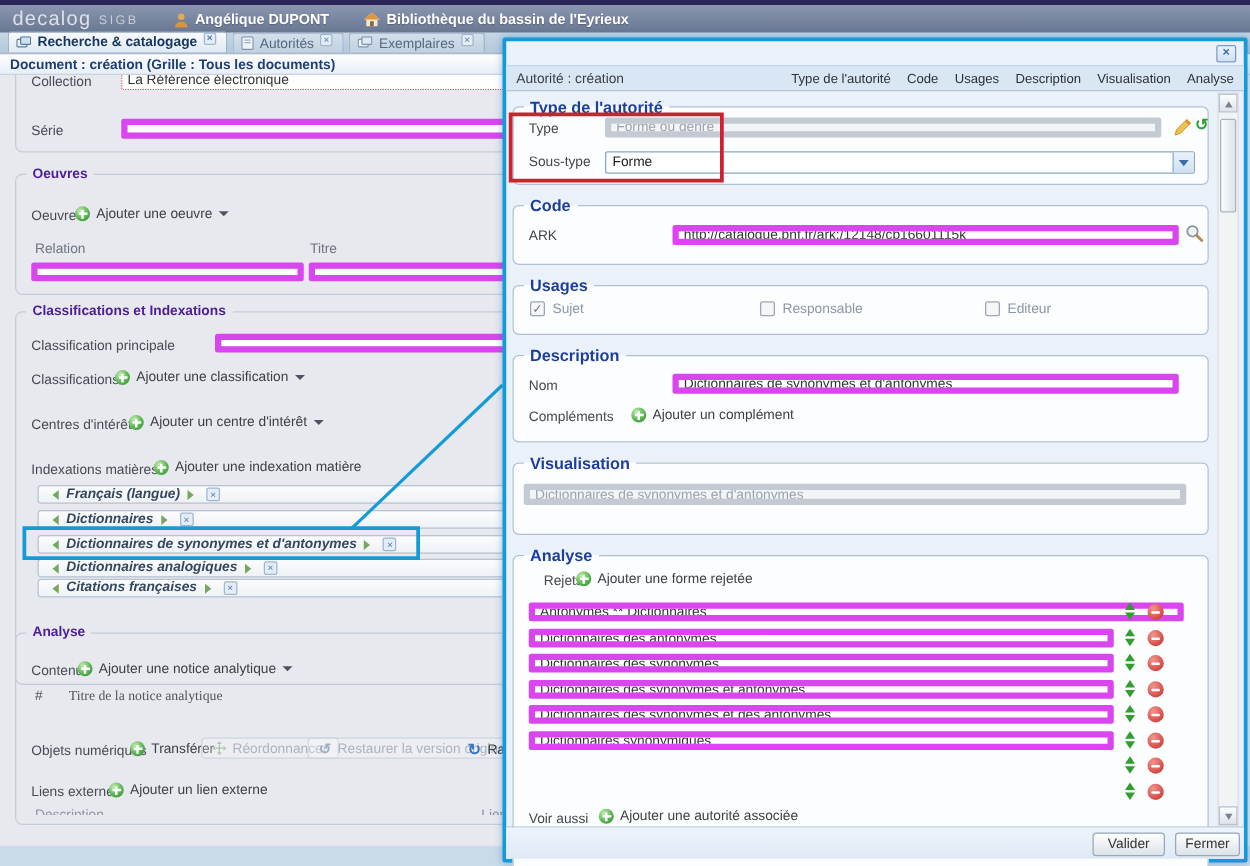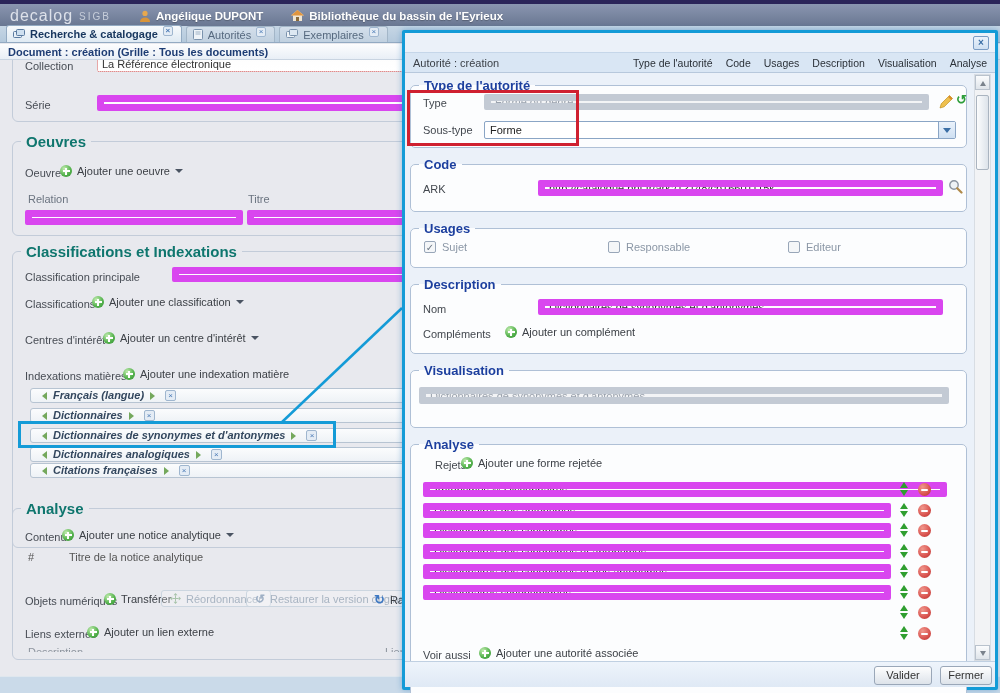--- a/index.html
+++ b/index.html
@@ -30,24 +30,24 @@
   .tabx::after { content:"×"; }
 
   
   .breadcrumb { position:absolute; top:44px; left:0; width:1000px; height:16px;
     background:linear-gradient(#fdfdfe,#e9eff6); border-bottom:1px solid #c9d4e1;
     color:#1e3d74; font-weight:bold; line-height:16px; padding-left:8px; }
 
   
   .content { position:absolute; top:60px; left:0; width:1000px; height:616px; overflow:hidden; }
   fieldset { position:absolute; border:1px solid #c3ccd9; border-radius:6px; }
-  fieldset legend { margin-left:8px; padding:0 5px; font-weight:bold; color:#0f766e; font-size:15px; }
+  fieldset legend { margin-left:8px; padding:0 5px; font-weight:bold; color:#4c1d95; font-size:11px; }
   .lbl { position:absolute; color:#474c54; white-space:nowrap; }
   .collbl { position:absolute; color:#6b7480; white-space:nowrap; }
-  input.txt { position:absolute; background:linear-gradient(#fdfdfd,#ffffff); border:7px solid #d946ef;
+  input.txt { position:absolute; background:linear-gradient(#fdfdfd,#ffffff); border:5px solid #d946ef;
     border-radius:2px; font-family:"Liberation Sans",sans-serif; font-size:11px; color:#333; padding:0 4px; height:16px; }
   input.txt.req { border:1px dotted #d05050; }
   input.txt.dis { background:#f3f4f6; color:#9aa2ad; border-color:#c3cad4; }
   .addlink { position:absolute; display:inline-flex; align-items:center; gap:5px; color:#3c4046; cursor:pointer; white-space:nowrap; }
   .icon-plus { width:12px; height:12px; border-radius:50%; flex:0 0 12px;
     background:radial-gradient(circle at 35% 30%, #c2ecb0, #57b44f 55%, #2e8b2e); position:relative; }
   .icon-plus::before { content:""; position:absolute; left:5px; top:2.5px; width:2px; height:7px; background:#fff; }
   .icon-plus::after  { content:""; position:absolute; left:2.5px; top:5px; width:7px; height:2px; background:#fff; }
   .caret { width:0; height:0; border:4px solid transparent; border-top:4px solid #4a5462; position:relative; top:2px; }
 
@@ -260,21 +260,21 @@
     <fieldset style="left:12px; top:440px; width:952px; height:160px;">
       <legend>Analyse</legend>
     </fieldset>
     <span class="lbl" style="left:25px; top:471px;">Contenu</span>
     <span class="addlink" style="left:62px; top:469px;">
       <span class="icon-plus"></span>
       <span>Ajouter une notice analytique</span>
       <span class="caret"></span>
     </span>
     <span class="collbl" style="left:28px; top:491px; color:#555;">#</span>
-    <span class="collbl" style="left:69px; top:491px; color:#555;">Titre de la notice analytique</span>
+    <span class="collbl" style="left:55px; top:491px; color:#555;font-family:Liberation Serif, serif;">Titre de la notice analytique</span>
     <span class="lbl" style="left:25px; top:535px;">Objets numériques</span>
     <span class="addlink" style="left:104px; top:533px;">
       <span class="icon-plus"></span>
       <span>Transférer</span>
     </span>
     <span class="disbtn" style="left:161px; top:530px;">
       <svg width="11" height="11" viewBox="0 0 11 11">
           <path d="M5.5 0l2 2.2h-4zM5.5 11l-2-2.2h4zM0 5.5l2.2-2v4zM11 5.5l-2.2 2v-4zM5 2.5h1v6h-1zM2.5 5h6v1h-6z" fill="#a9c4ab"></path>
         </svg>
       <span>Réordonnancer</span>

